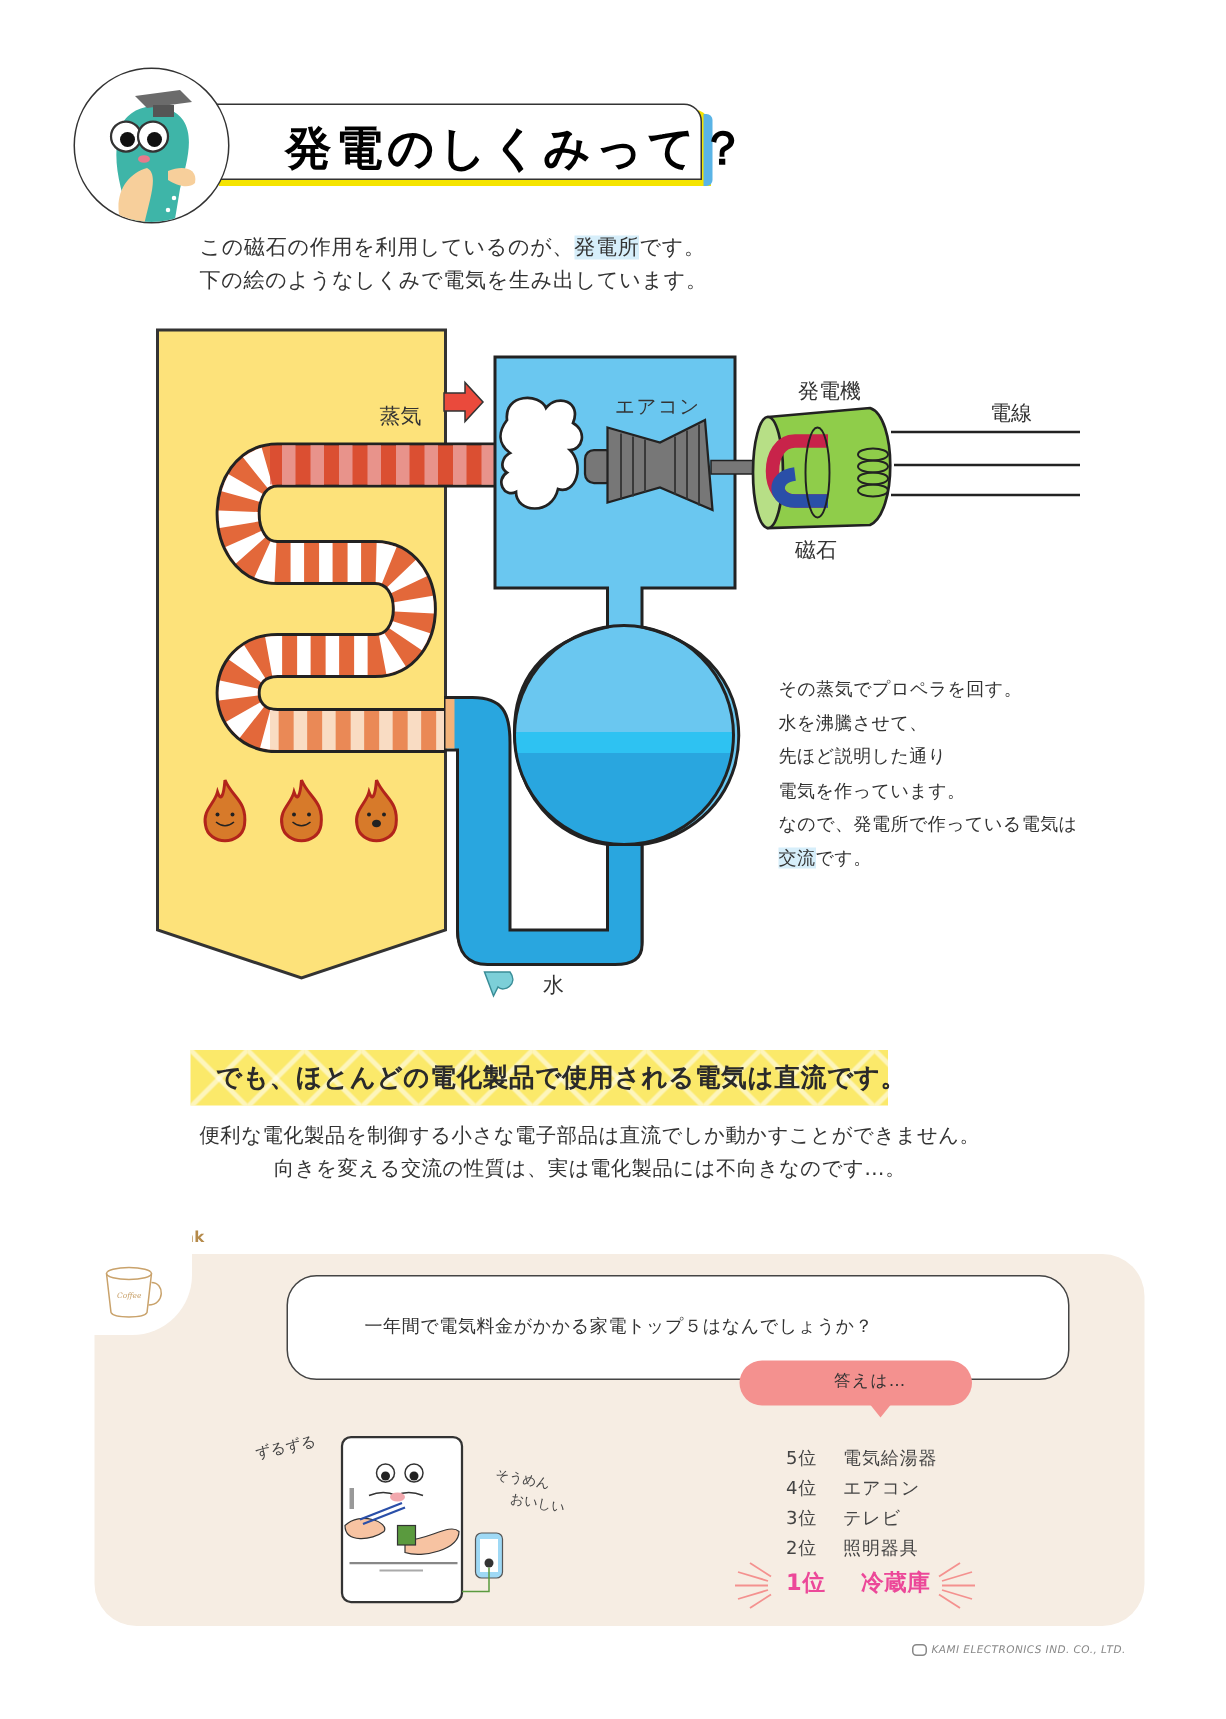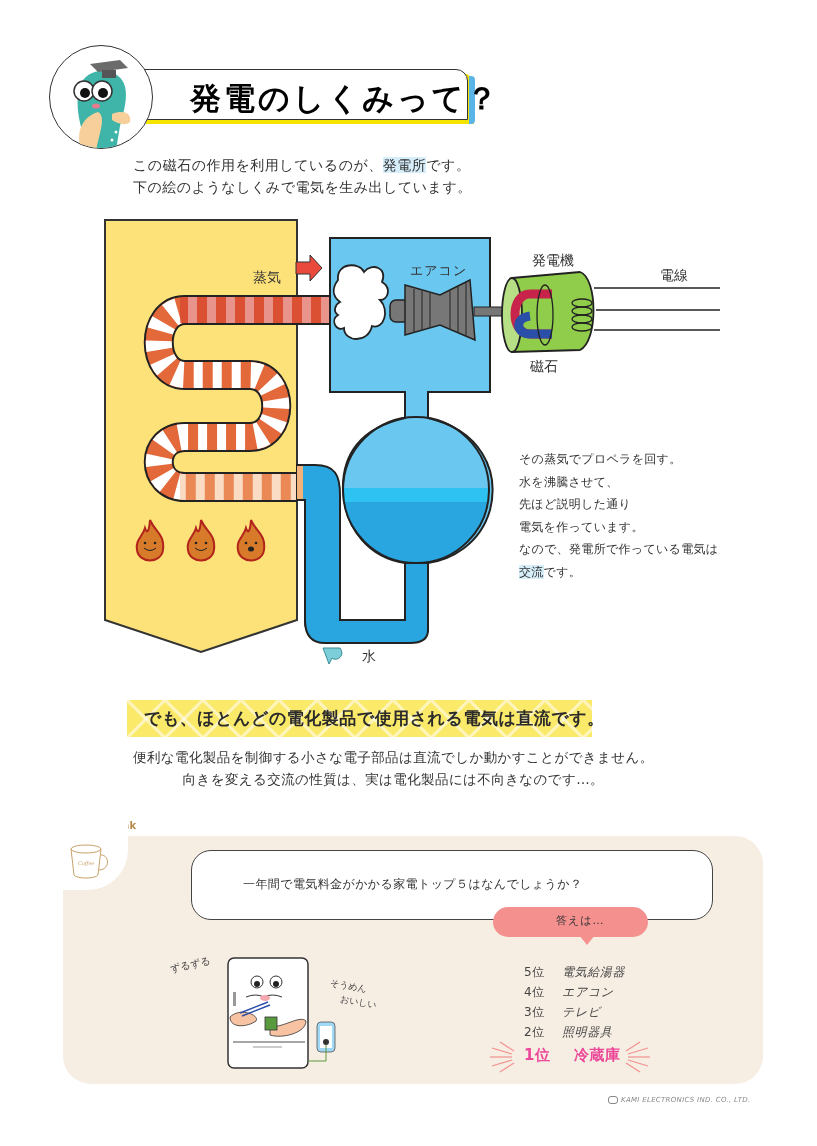--- a/index.html
+++ b/index.html
@@ -58,21 +58,21 @@
   .ans-pill {
     position: absolute; left: 493px; top: 907px; width: 155px; height: 30px;
     background: #f4918f; border-radius: 15px;
   }
   .ans-pill::after {
     content: ""; position: absolute; left: 86px; top: 28px;
     border-left: 8px solid transparent; border-right: 8px solid transparent; border-top: 10px solid #f4918f;
   }
   .ans-text { position: absolute; left: 556px; top: 913px; font-size: 11px; color: #333; letter-spacing: 1px; }
   .rank { position: absolute; left: 524px; font-size: 12px; color: #444; letter-spacing: 0.6px; }
-  .rank .item { position: absolute; left: 38px; white-space: nowrap; font-style: italic; }
+  .rank .item { position: absolute; left: 38px; white-space: nowrap; }
   .rank1 { position: absolute; left: 524px; top: 1046px; font-size: 15px; font-weight: bold; color: #ec4899; letter-spacing: 0.5px; }
   .rank1 .item { position: absolute; left: 50px; white-space: nowrap; }
 
   .footer { position: absolute; left: 608px; top: 1096px; font-size: 7px; color: #888; letter-spacing: 0.3px; font-style: italic; }
   .footer-logo { display: inline-block; width: 10px; height: 8px; border: 1px solid #888; border-radius: 3px; margin-right: 3px; vertical-align: middle; }
 </style>
 </head>
 <body>
 
 <div class="title-bar"></div>

